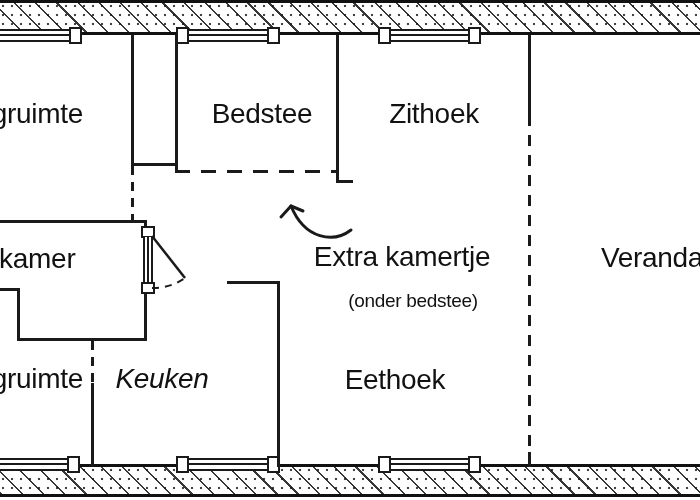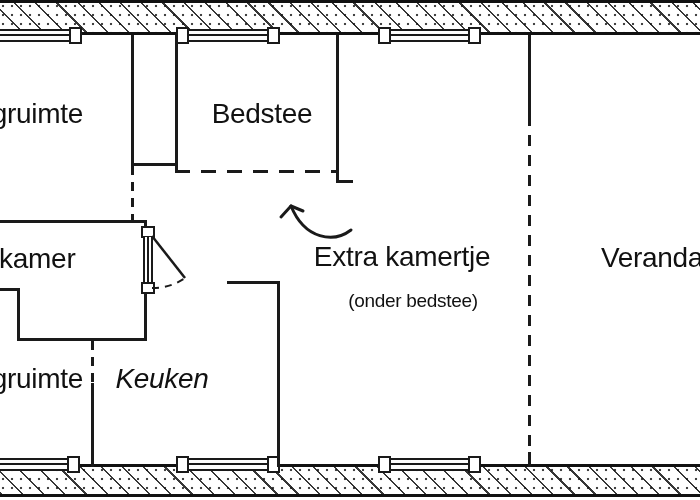--- a/index.html
+++ b/index.html
@@ -124,19 +124,21 @@
     <line x1="152" y1="236" x2="185" y2="278" stroke="#1a1a1a" stroke-width="2.5"></line>
     <path d="M152 288 A56 56 0 0 0 185 278" fill="none" stroke="#1a1a1a" stroke-width="2" stroke-dasharray="7 6"></path>
     <g>
       <path d="M351 230 C334 243 305 240 291 206" fill="none" stroke="#1a1a1a" stroke-width="3" stroke-linecap="round"></path>
       <path d="M291 206 L281 217 M291 206 L303 211" fill="none" stroke="#1a1a1a" stroke-width="3" stroke-linecap="round"></path>
     </g>
   </svg>
 
   <div class="label label-edge" style="left:-51px;top:114px;">Bergruimte</div>
   <div class="label" style="left:262px;top:114px;">Bedstee</div>
+  <div class="label" style="left:434px;top:114px;">Zithoek</div>
   <div class="label label-edge" style="left:-71px;top:259px;">Slaapkamer</div>
   <div class="label" style="left:402px;top:257px;text-align:center;">Extra kamertje</div>
   <div class="label label-small" style="left:413px;top:281px;margin-top:20px;">(onder bedstee)</div>
   <div class="label" style="left:652px;top:258px;">Veranda</div>
   <div class="label label-edge" style="left:-51px;top:379px;">Bergruimte</div>
   <div class="label" style="left:162px;top:379px;font-style:italic;">Keuken</div>
+  <div class="label" style="left:395px;top:380px;">Eethoek</div>
 </div>
 
 </body></html>

